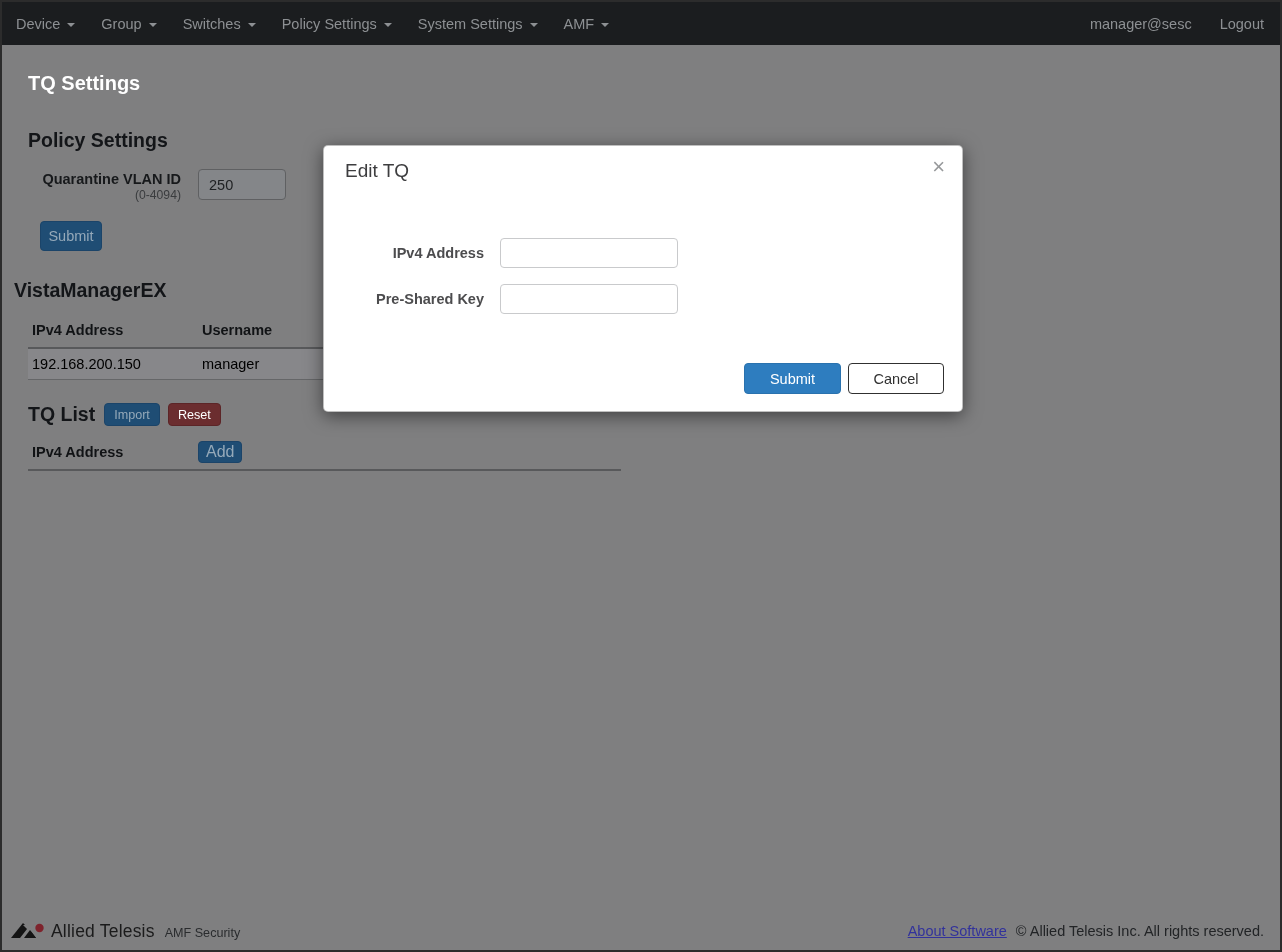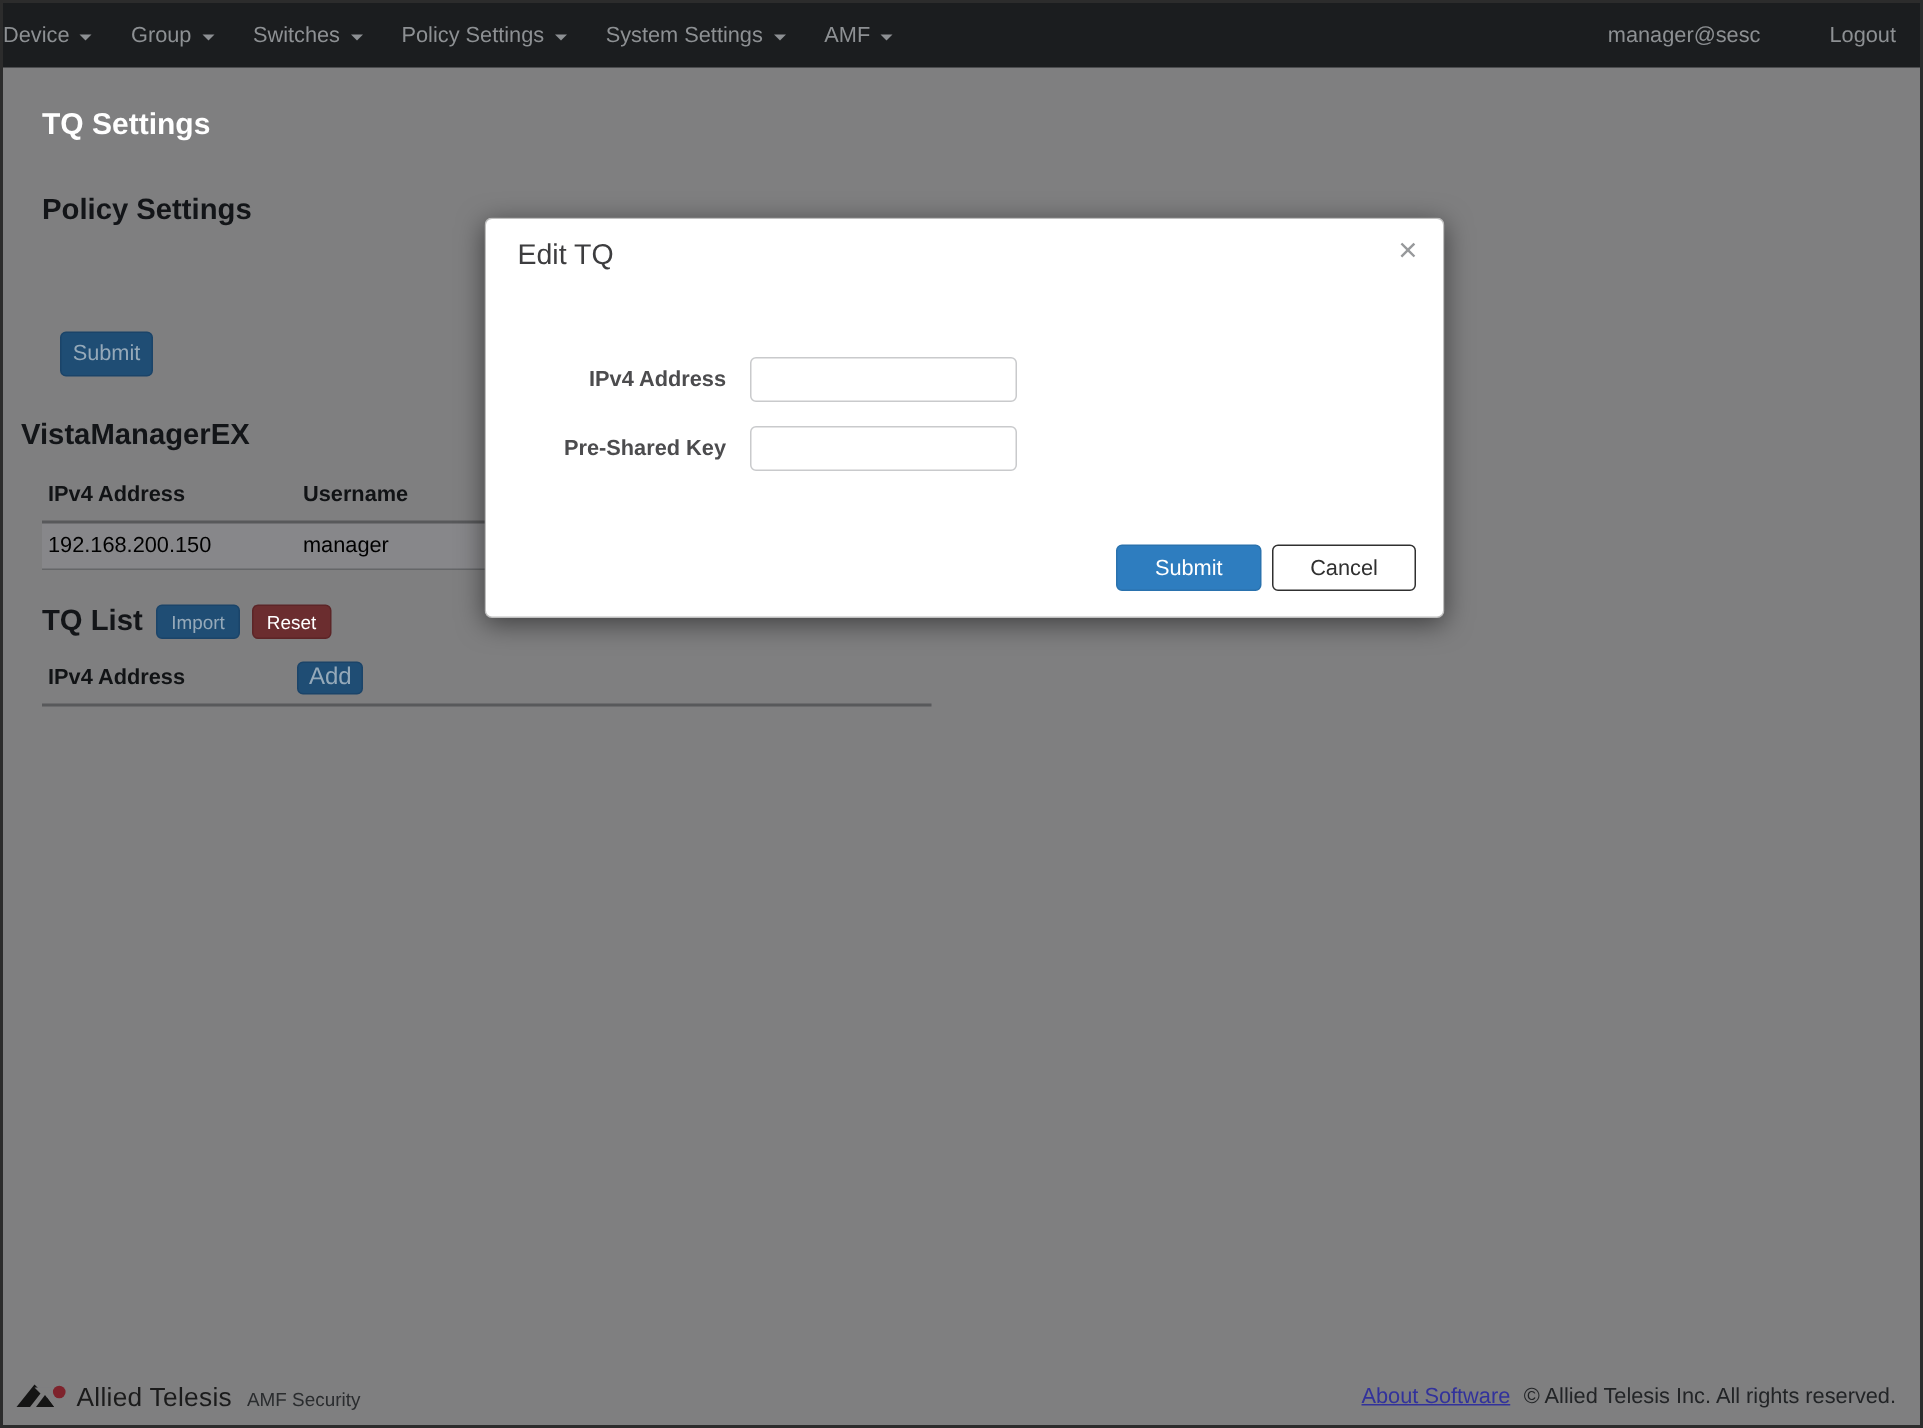--- a/index.html
+++ b/index.html
@@ -11,29 +11,29 @@
     border:2px solid #2c2c2c;
   }
 
   
   .navbar {
     position:absolute; left:0; top:0; right:0; height:43px;
     background:var(--navbar_bg,#1b1d1f);
     display:flex; align-items:center;
     color:#8d9093; font-size:14.5px;
   }
-  .nav-left { display:flex; list-style:none; }
+  .nav-left { display:flex; list-style:none; padding-left:14px; }
   .nav-item { display:flex; align-items:center; gap:7px; margin-right:26px; cursor:pointer; white-space:nowrap; }
   .caret {
     width:0; height:0; display:inline-block; margin-top:2px;
     border-left:4px solid transparent; border-right:4px solid transparent;
     border-top:4.5px solid #8d9093;
   }
   .nav-right { margin-left:auto; display:flex; align-items:center; padding-right:16px; }
-  .nav-user { margin-right:46px; cursor:pointer; }
+  .nav-user { margin-right:28px; cursor:pointer; }
   .nav-logout { cursor:pointer; }
 
   
   .page-title { position:absolute; left:26px; top:70px; font-size:20px; font-weight:600; color:#ffffff; }
   .section-h  { font-size:19.5px; font-weight:700; color:#131518; }
   .h-common { position:absolute; left:26px; top:127px; }
   .h-vista  { position:absolute; left:12px; top:277px; }
 
   .vlan-row { position:absolute; left:26px; top:167px; display:flex; }
   .vlan-labels { width:153px; text-align:right; margin-right:17px; padding-top:2px; }
@@ -138,20 +138,27 @@
     <div class="nav-right">
       <span class="nav-user">manager@sesc</span>
       <span class="nav-logout">Logout</span>
     </div>
   </nav>
 
   <h1 class="page-title">TQ Settings</h1>
 
   <h2 class="section-h h-common">Policy Settings</h2>
 
+  <div class="vlan-row">
+    <div class="vlan-labels">
+      <div class="vlan-label">Quarantine VLAN ID</div>
+      <div class="vlan-range">(0-4094)</div>
+    </div>
+    <input class="vlan-input" type="text" value="250" style="">
+  </div>
 
   <button class="btn btn-dim-blue common-submit">Submit</button>
 
   <h2 class="section-h h-vista">VistaManagerEX</h2>
 
   <table class="vista">
     <thead>
       <tr>
         <th class="col-ip">IPv4 Address</th>
         <th>Username</th>

